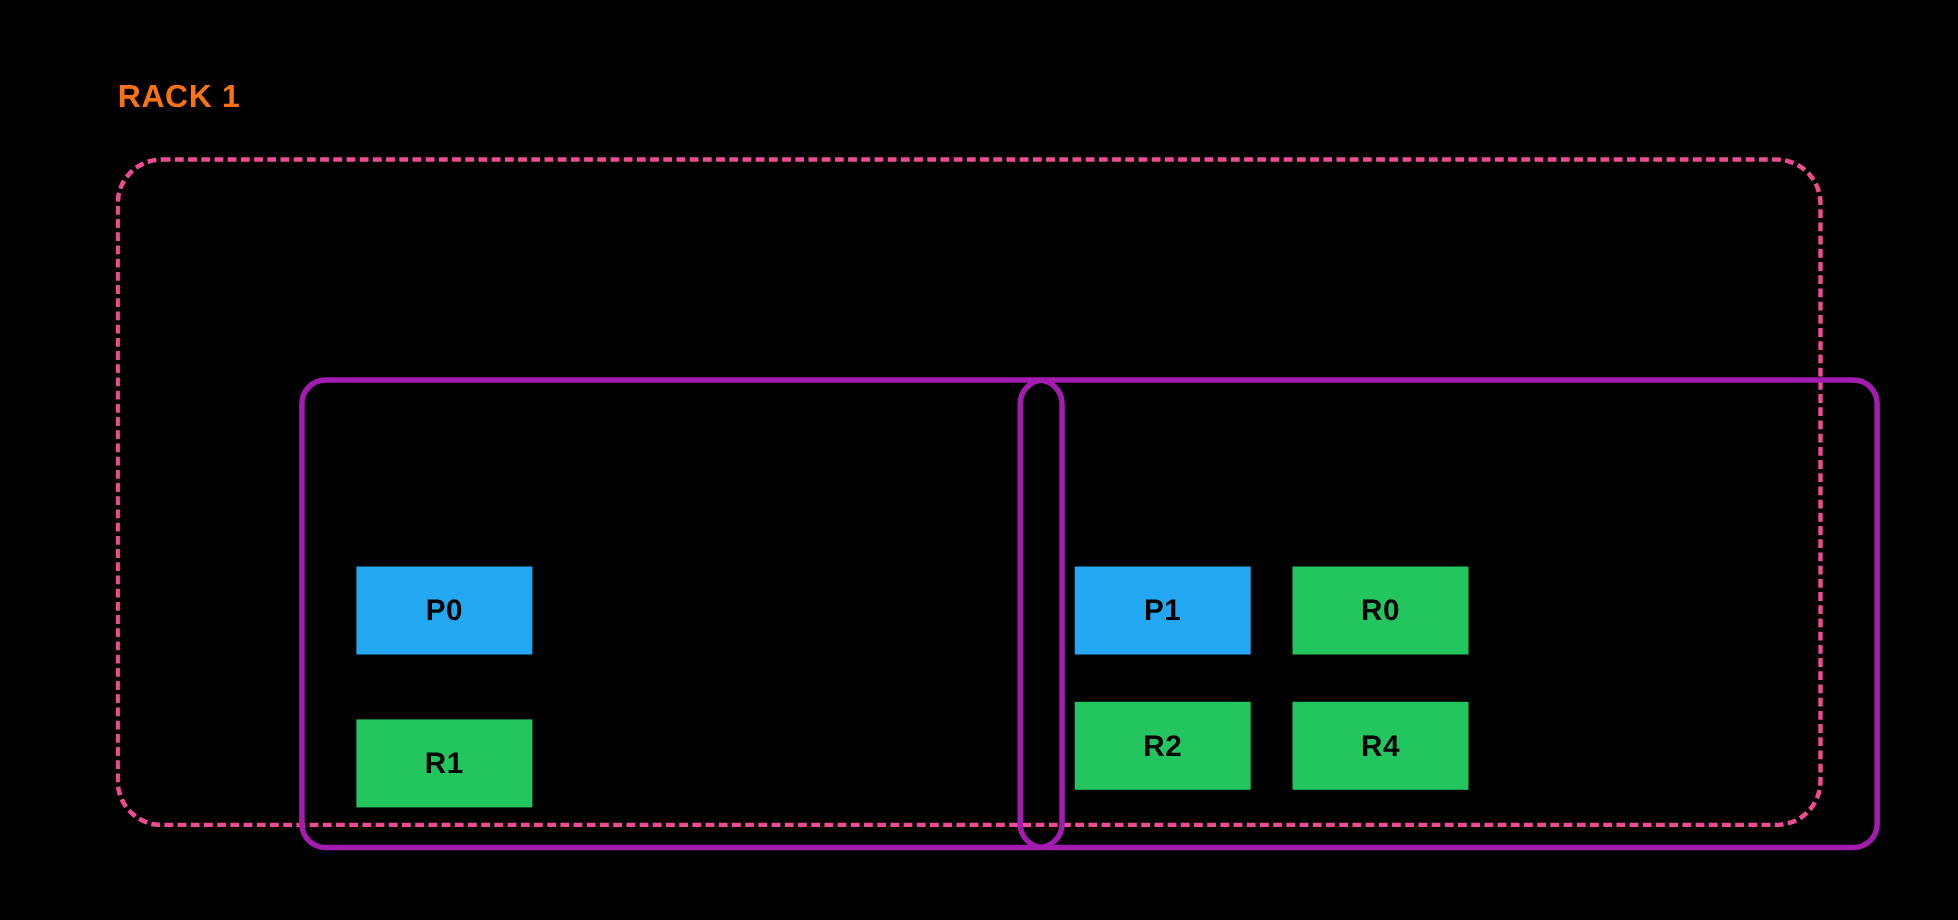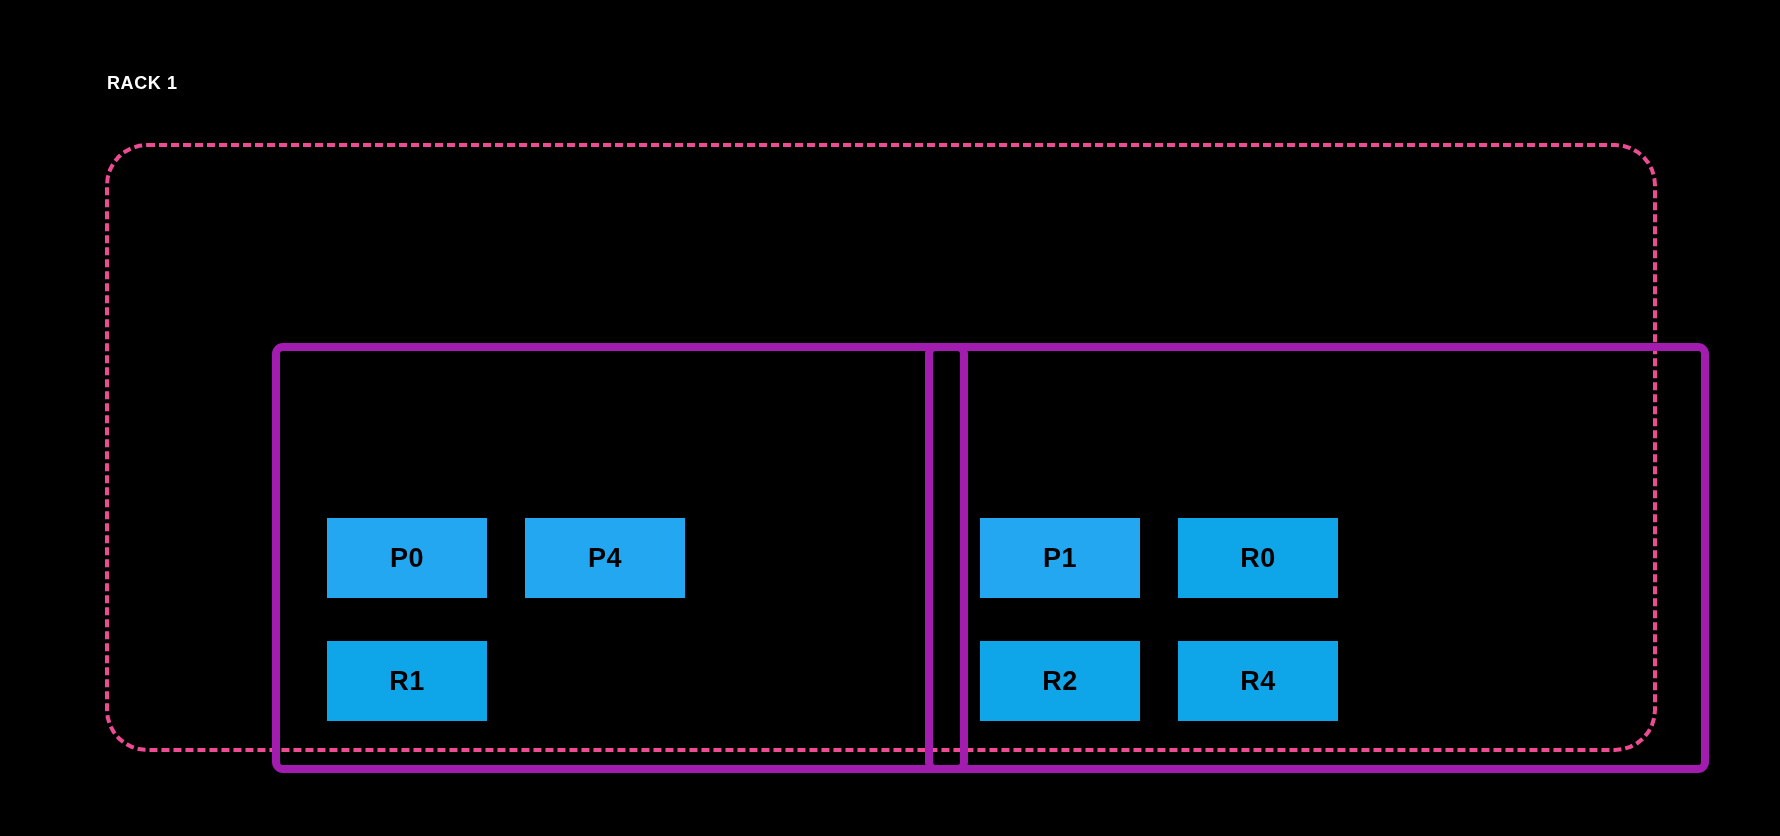--- a/index.html
+++ b/index.html
@@ -18,46 +18,46 @@
     height: 836px;
     background: #000000;
     overflow: hidden;
   }
 
   
   .rack-label {
     position: absolute;
     left: 107px;
     top: 74px;
-    font-size: 18px;
+    font-size: 29px;
     font-weight: bold;
     letter-spacing: 0.6px;
-    color: #ffffff;
+    color: #f97316;
     white-space: nowrap;
     line-height: 1;
   }
 
   
   .rack-box {
     position: absolute;
     left: 105px;
     top: 143px;
     width: 1552px;
     height: 609px;
     box-sizing: border-box;
     border: 4px dashed #ee4c92;
     border-radius: 42px;
   }
 
   
   .node-box {
     position: absolute;
     box-sizing: border-box;
-    border: 8px solid #a21caf;
-    border-radius: 11px;
+    border: 5px solid #a21caf;
+    border-radius: 24px;
     background: transparent;
   }
   .node-box.node-1 {
     left: 163px;
     top: 196px;
     width: 696px;
     height: 430px;
   }
   .node-box.node-2 {
     left: 816px;
@@ -68,53 +68,52 @@
 
   
   .chip-row {
     position: absolute;
     display: flex;
     flex-direction: row;
     align-items: flex-start;
     gap: 38px;
   }
   .node-1 .row-1 { left: 47px; top: 167px; }
-  .node-1 .row-2 { left: 47px; top: 290px; flex-direction: column; }
+  .node-1 .row-2 { left: 47px; top: 306px; flex-direction: column; }
   .node-2 .row-1 { left: 47px; top: 167px; }
   .node-2 .row-2 { left: 47px; top: 290px; align-items: center; }
 
   .chip {
     width: 160px;
     height: 80px;
     display: flex;
     align-items: center;
     justify-content: center;
     font-size: 27px;
     font-weight: bold;
     color: #000000;
     letter-spacing: 0.5px;
     line-height: 1;
     user-select: none;
   }
   .chip.partition { background: #22a7f0; }
-  .chip.replica   { background: #0ea5e9; }
+  .chip.replica   { background: #22c55e; }
 </style>
 </head>
 <body>
 
 <div id="canvas">
 
   <div class="rack-label">RACK 1</div>
 
   <div class="rack-box">
 
     <div class="node-box node-1">
       <div class="chip-row row-1">
         <div class="chip partition">P0</div>
-        <div class="chip partition">P4</div>
       </div>
       <div class="chip-row row-2">
         <div class="chip replica">R1</div>
       </div>
     </div>
 
     <div class="node-box node-2">
       <div class="chip-row row-1">
         <div class="chip partition">P1</div>
         <div class="chip replica">R0</div>

